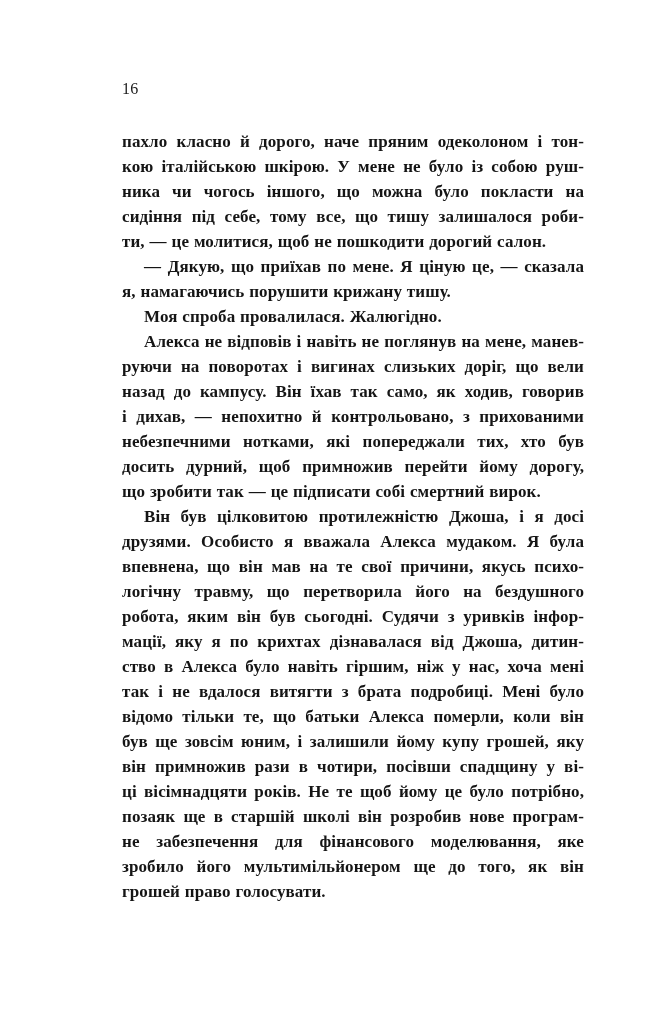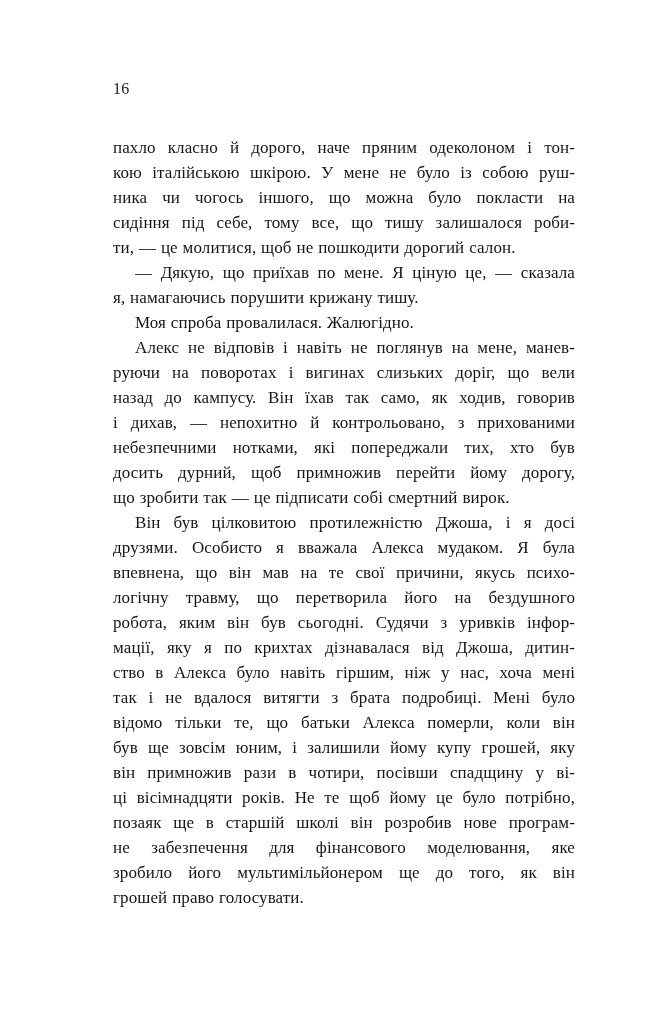--- a/index.html
+++ b/index.html
@@ -12,35 +12,37 @@
     height: 1023px;
     position: relative;
     font-family: "Liberation Serif", "DejaVu Serif", serif;
     color: #151515;
     overflow: hidden;
   }
   .page {
     position: absolute;
     inset: 0;
     background: #ffffff;
+    margin-left: 9px;
   }
   .page-number {
     position: absolute;
     left: 113px;
     top: 79px;
     font-size: 16px;
     line-height: 20px;
     letter-spacing: 0.3px;
     color: #1c1c1c;
   }
   .text-block {
     position: absolute;
     left: 113px;
-    top: 135px;
+    top: 129px;
     width: 462px;
+    font-weight: bold;
   }
   .paragraph {
     margin: 0;
     padding: 0;
   }
   .line {
     font-size: 17px;
     line-height: 25px;
     height: 25px;
     text-align: justify;
@@ -71,21 +73,21 @@
         <div class="line last">ти, — це молитися, щоб не пошкодити дорогий салон.</div>
       </div>
       <div class="paragraph indent">
         <div class="line">— Дякую, що приїхав по мене. Я ціную це, — сказала</div>
         <div class="line last">я, намагаючись порушити крижану тишу.</div>
       </div>
       <div class="paragraph indent">
         <div class="line last">Моя спроба провалилася. Жалюгідно.</div>
       </div>
       <div class="paragraph indent">
-        <div class="line">Алекс не відповів і навіть не поглянув на мене, манев-</div>
+        <div class="line">Алекса не відповів і навіть не поглянув на мене, манев-</div>
         <div class="line">руючи на поворотах і вигинах слизьких доріг, що вели</div>
         <div class="line">назад до кампусу. Він їхав так само, як ходив, говорив</div>
         <div class="line">і дихав, — непохитно й контрольовано, з прихованими</div>
         <div class="line">небезпечними нотками, які попереджали тих, хто був</div>
         <div class="line">досить дурний, щоб примножив перейти йому дорогу,</div>
         <div class="line last">що зробити так — це підписати собі смертний вирок.</div>
       </div>
       <div class="paragraph indent">
         <div class="line">Він був цілковитою протилежністю Джоша, і я досі</div>
         <div class="line">друзями. Особисто я вважала Алекса мудаком. Я була</div>

